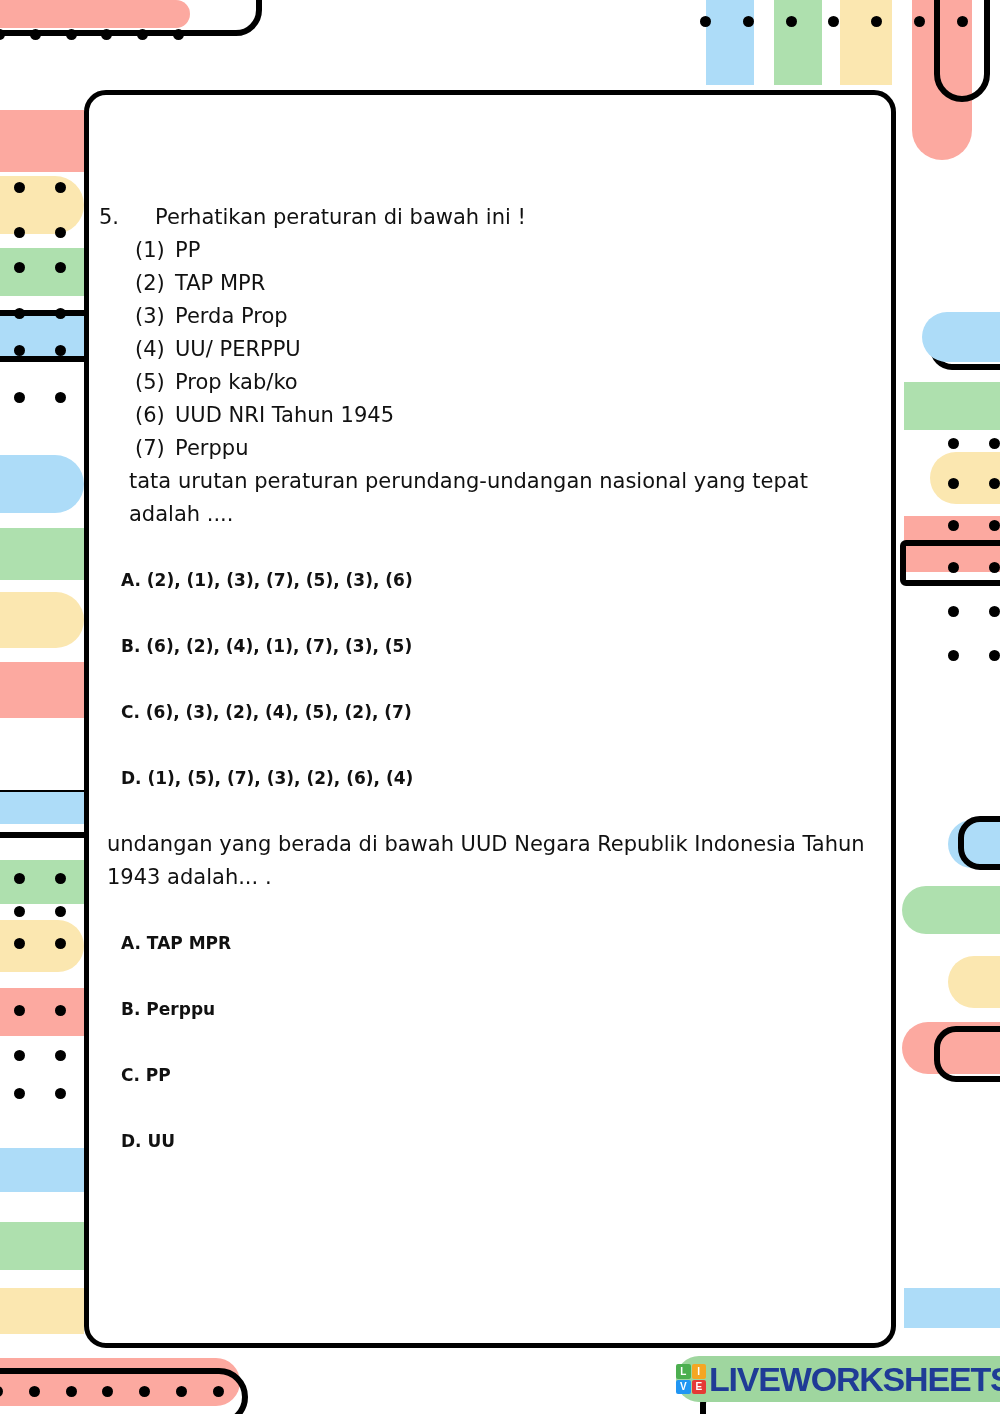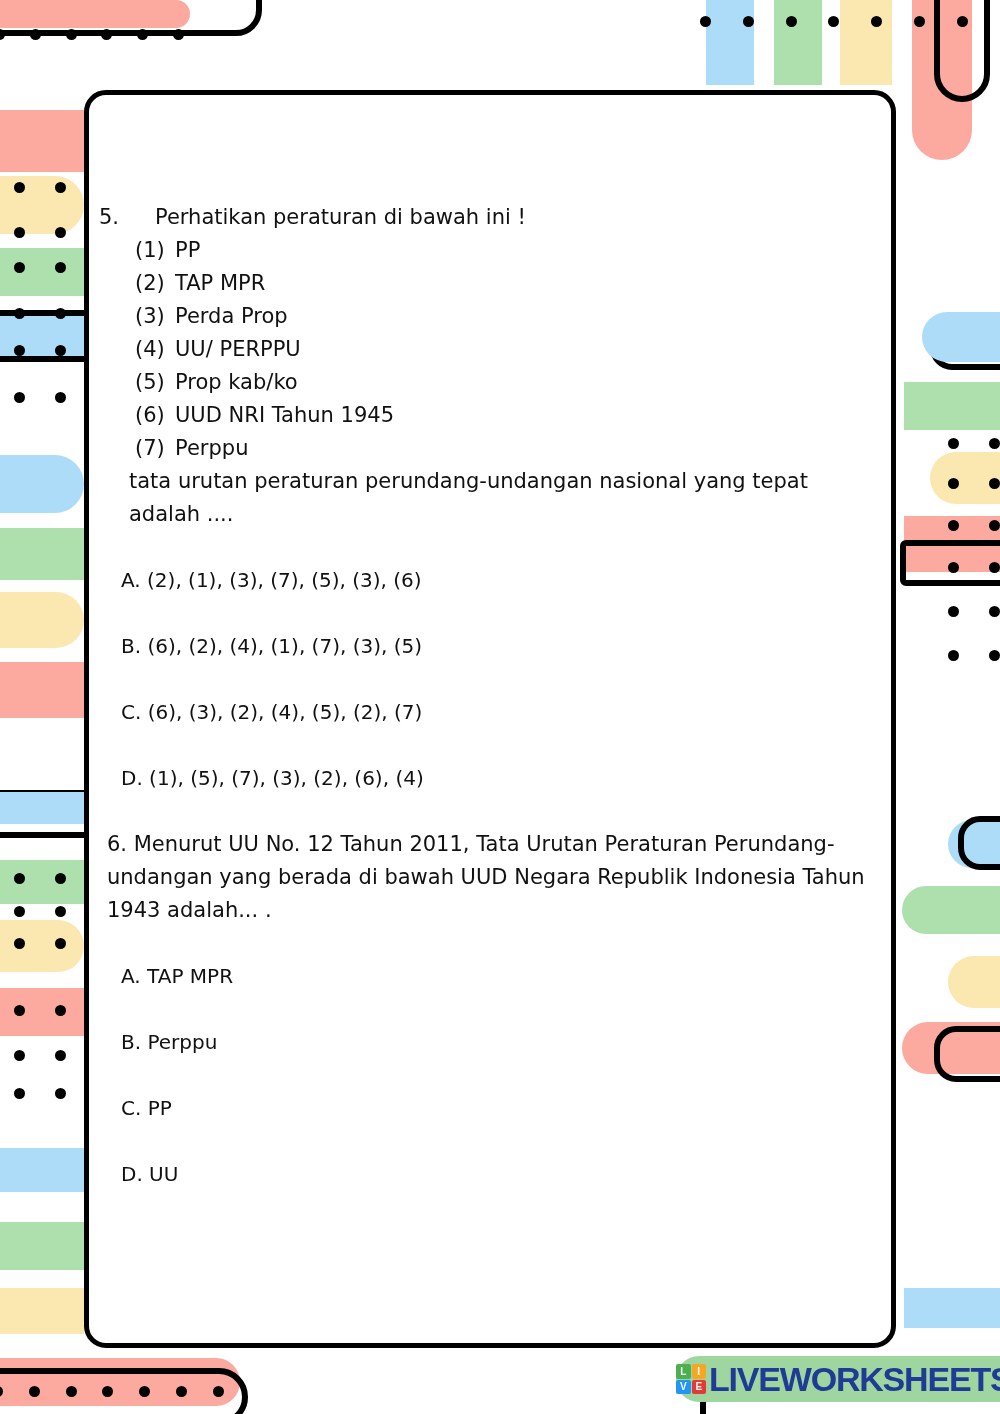--- a/index.html
+++ b/index.html
@@ -111,23 +111,24 @@
     padding-right: 10px;
   }
   .q-para-line { display: block; }
 
   .options {
     margin: 0;
     padding: 0;
     list-style: none;
   }
   .option {
-    font-size: 20px;
+    font-size: 17px;
     line-height: 33px;
     padding-left: 22px;
+    font-weight: bold;
   }
   .opt-spacer { height: 33px; }
 
   .q6-block { padding-left: 8px; }
   .q6-text {
     font-size: 21px;
     line-height: 33px;
     padding-right: 4px;
   }
   .q6-line { display: block; }
@@ -399,21 +400,20 @@
         <li class="option">C. (6), (3), (2), (4), (5), (2), (7)</li>
         <li class="opt-spacer"></li>
         <li class="option">D. (1), (5), (7), (3), (2), (6), (4)</li>
       </ul>
     </div>
 
     <div class="opt-spacer"></div>
 
     <div class="question-block q6-block">
       <div class="q6-text">
-        <span class="q6-line">6.  Menurut UU No. 12 Tahun 2011, Tata Urutan Peraturan Perundang-</span>
         <span class="q6-line">undangan yang berada di bawah UUD Negara Republik Indonesia Tahun</span>
         <span class="q6-line">1943 adalah... .</span>
       </div>
 
       <div class="opt-spacer"></div>
 
       <ul class="options q6-options">
         <li class="option">A. TAP MPR</li>
         <li class="opt-spacer"></li>
         <li class="option">B. Perppu</li>

